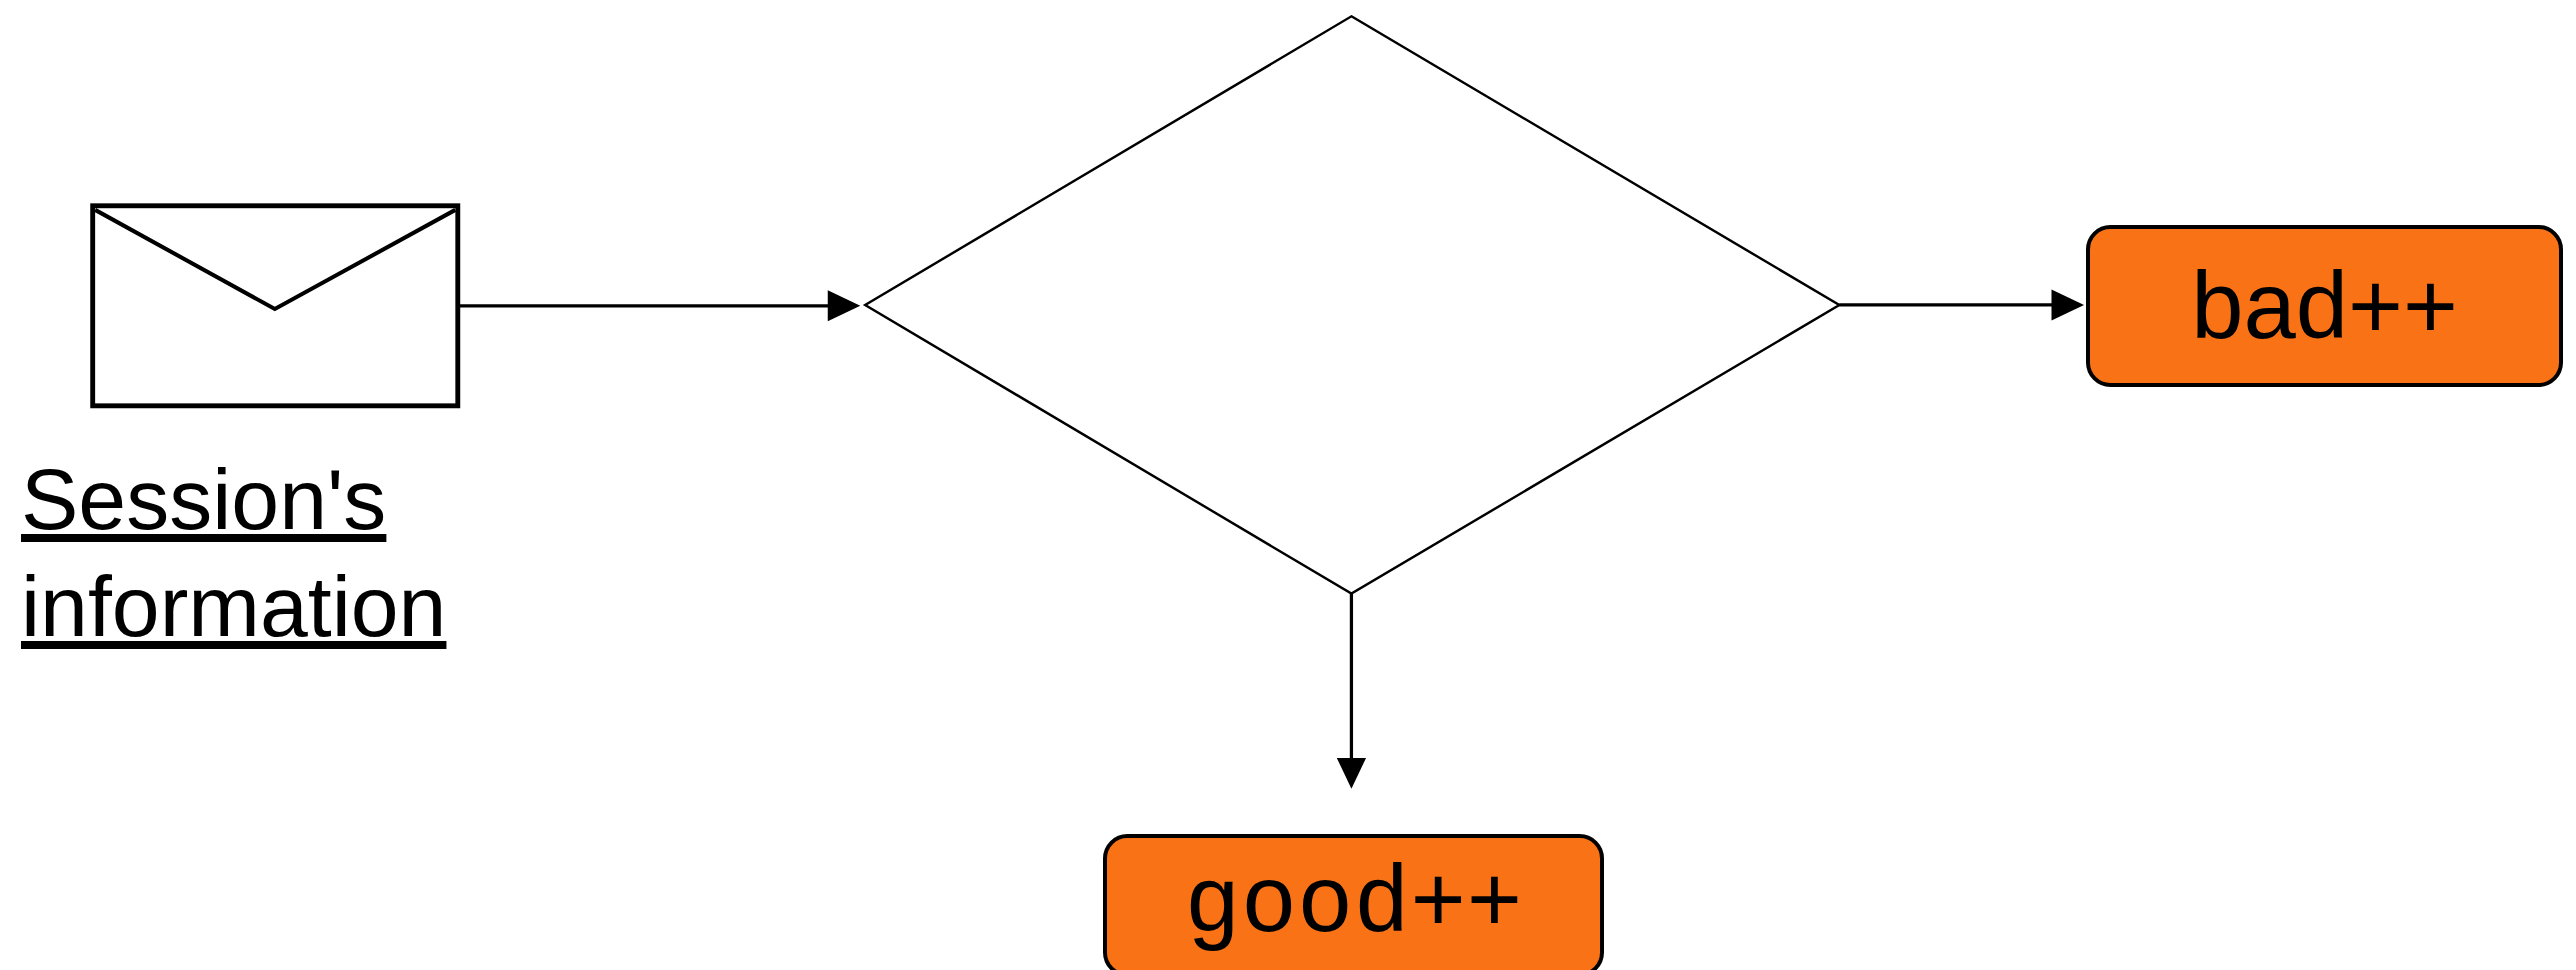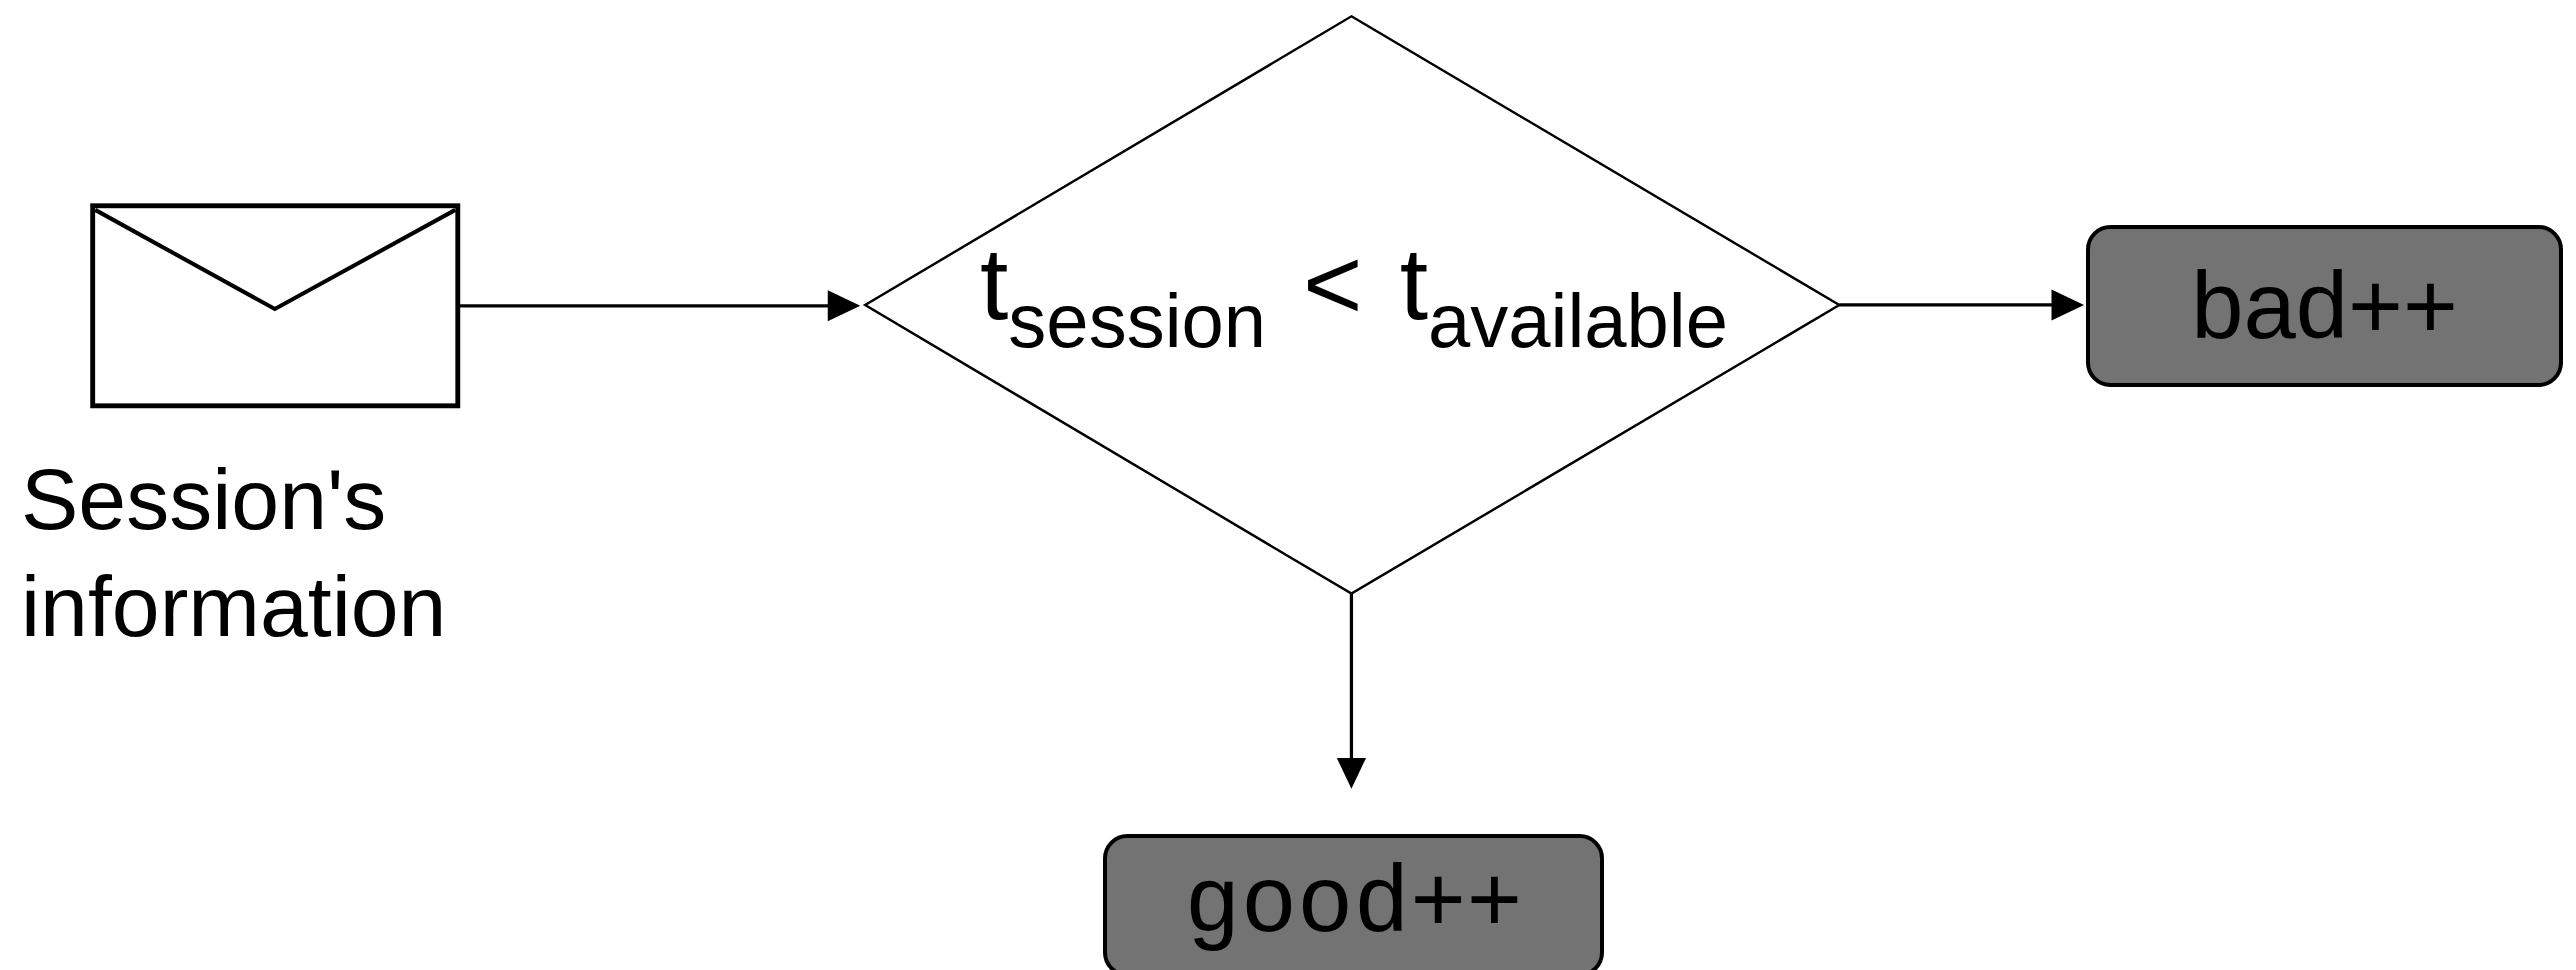--- a/index.html
+++ b/index.html
@@ -18,20 +18,21 @@
     white-space: nowrap;
     color: #000000;
     line-height: 1;
   }
   .session-info {
     left: 21px; top: 446px;
     width: 520px;
     font-size: 86px;
     line-height: 1.24;
     white-space: normal;
+    text-decoration: underline;
   }
   .edge-label-tsession { left: 581px; top: 143px; font-size: 102px; }
   .edge-label-no  { left: 1888px; top: 159px; font-size: 94px; }
   .edge-label-yes { left: 1142px; top: 616px; font-size: 94px; }
   .diamond-label {
     left: 935px; top: 233px;
     width: 838px;
     text-align: center;
     font-size: 102px;
   }
@@ -39,21 +40,21 @@
     font-size: 76px;
     position: relative;
     top: 0.37em;
   }
   .op { margin: 0 37px; }
   .node-box {
     position: absolute;
     box-sizing: border-box;
     border: 4.1px solid #000000;
     border-radius: 24.4px;
-    background: #737373;
+    background: #f97316;
     display: flex;
     align-items: center;
     justify-content: center;
     font-size: 94px;
   }
   .node-bad  { left: 2086px; top: 225px; width: 477px; height: 162px; }
   .node-good { left: 1103px; top: 834px; width: 501px; height: 143px; font-family: Liberation Mono, monospace; }
 </style>
 </head>
 <body>
@@ -81,23 +82,20 @@
 
     <g>
       <line x1="1662" y1="730" x2="1662" y2="936" stroke="#000000" stroke-width="4"></line>
       <polygon points="1662,970 1644,932 1680,932" fill="#000000"></polygon>
     </g>
   </svg>
 
   <div class="label session-info">Session's information</div>
 
 
-  <div class="label diamond-label">
-    <span>t</span><span class="sub">session</span><span class="op">&lt;</span><span>t</span><span class="sub">available</span>
-  </div>
 
 
   <div class="node-box node-bad">
     <span>bad++</span>
   </div>
   <div class="node-box node-good">
     <span>good++</span>
   </div>
 
 </div>

